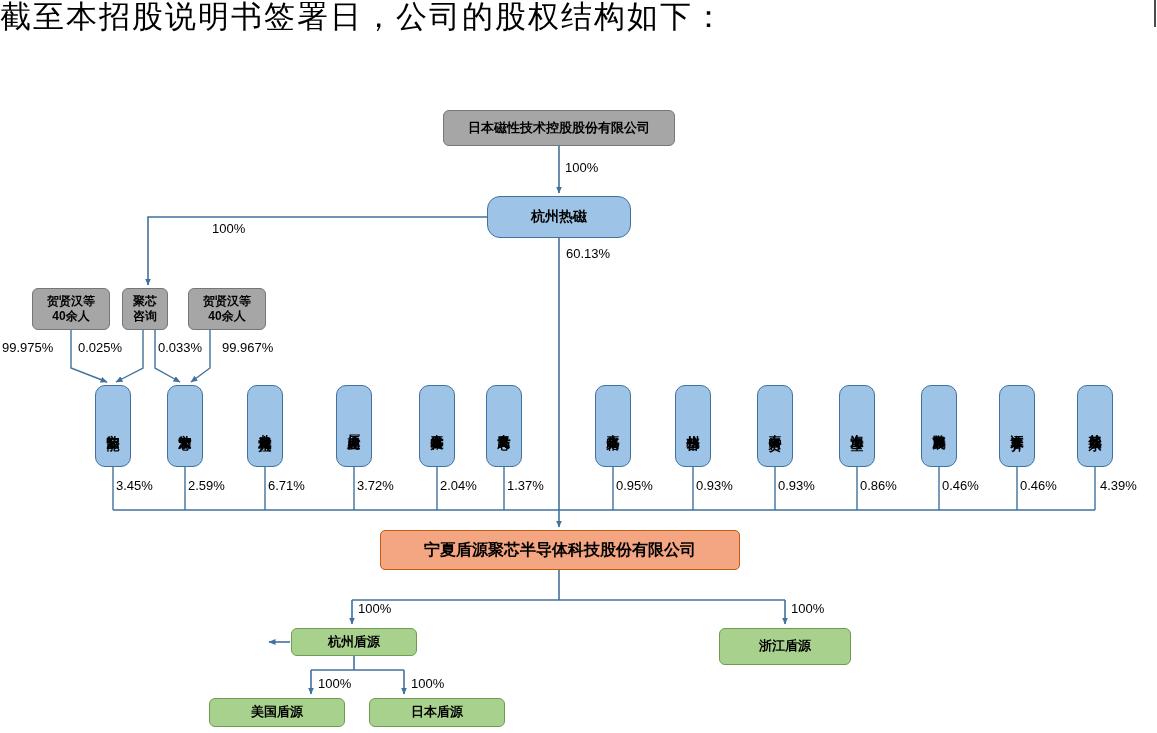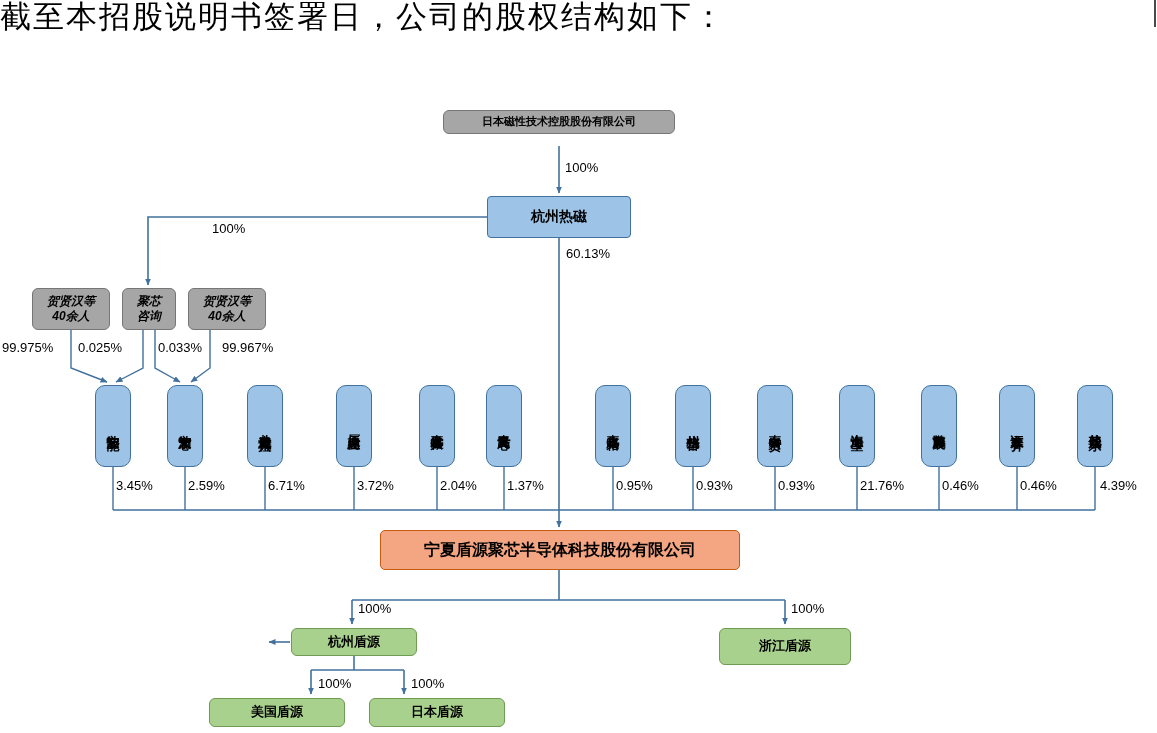--- a/index.html
+++ b/index.html
@@ -23,21 +23,21 @@
 
   .node {
     position:absolute; display:flex; align-items:center; justify-content:center;
     text-align:center; font-weight:bold; color:#000;
     border:1px solid; border-radius:6px; line-height:1.25;
   }
   .gray   { background:#a6a6a6; border-color:#767676; }
   .blue   { background:#9dc3e6; border-color:#41719c; }
   .orange { background:#f4a582; border-color:#c55a11; }
   .green  { background:#a9d18e; border-color:#6f9c52; }
-  .pre    { white-space:pre-line;font-style:italic; }
+  .pre    { white-space:pre-line; }
 
   .sh {
     top:385px; width:36px; height:82px; border-radius:10px;
     writing-mode:vertical-rl; text-orientation:upright;
     letter-spacing:1px; font-size:13px; line-height:1;
   }
 
   .pct {
     position:absolute; font-size:13px; font-weight:normal; color:#000; white-space:nowrap;
   }
@@ -93,33 +93,33 @@
       <line x1="352" y1="600" x2="352" y2="624" marker-end="url(#arrow)"></line>
       <line x1="785" y1="600" x2="785" y2="624" marker-end="url(#arrow)"></line>
       <line x1="290" y1="642" x2="269" y2="642" marker-end="url(#arrow)"></line>
       <line x1="354" y1="656" x2="354" y2="670"></line>
       <line x1="311" y1="670" x2="404" y2="670"></line>
       <line x1="311" y1="670" x2="311" y2="694" marker-end="url(#arrow)"></line>
       <line x1="404" y1="670" x2="404" y2="694" marker-end="url(#arrow)"></line>
     </g>
   </svg>
 
-  <div class="node gray" style="left:443px; top:110px; width:232px; height:24px; font-size:11px">日本磁性技术控股股份有限公司</div>
+  <div class="node gray" style="left:443px; top:110px; width:232px; height:36px; font-size:13px">日本磁性技术控股股份有限公司</div>
 
   <div class="pct" style="left:565px; top:160px">100%</div>
 
-  <div class="node blue" style="left:487px; top:196px; width:144px; height:42px; font-size:14px; border-radius:4px">杭州热磁</div>
+  <div class="node blue" style="left:487px; top:196px; width:144px; height:42px; font-size:14px; border-radius:13px">杭州热磁</div>
 
   <div class="pct" style="left:212px; top:221px">100%</div>
 
   <div class="pct" style="left:566px; top:246px">60.13%</div>
 
   <div class="node gray pre" style="left:32px; top:288px; width:78px; height:42px; font-size:12px">贺贤汉等
 40余人</div>
-  <div class="node gray pre" style="left:122px; top:288px; width:54px; height:42px; font-size:12px">聚芯
+  <div class="node gray pre" style="left:122px; top:288px; width:46px; height:42px; font-size:12px">聚芯
 咨询</div>
   <div class="node gray pre" style="left:188px; top:288px; width:78px; height:42px; font-size:12px">贺贤汉等
 40余人</div>
 
   <div class="pct" style="left:2px;   top:340px">99.975%</div>
   <div class="pct" style="left:78px;  top:340px">0.025%</div>
   <div class="pct" style="left:158px; top:340px">0.033%</div>
   <div class="pct" style="left:222px; top:340px">99.967%</div>
 
   <div class="node blue sh" style="left:95px">宁波知能</div>
@@ -138,21 +138,21 @@
 
   <div class="pct" style="left:116px;  top:478px">3.45%</div>
   <div class="pct" style="left:188px;  top:478px">2.59%</div>
   <div class="pct" style="left:268px;  top:478px">6.71%</div>
   <div class="pct" style="left:357px;  top:478px">3.72%</div>
   <div class="pct" style="left:440px;  top:478px">2.04%</div>
   <div class="pct" style="left:507px;  top:478px">1.37%</div>
   <div class="pct" style="left:616px;  top:478px">0.95%</div>
   <div class="pct" style="left:696px;  top:478px">0.93%</div>
   <div class="pct" style="left:778px;  top:478px">0.93%</div>
-  <div class="pct" style="left:860px;  top:478px">21.76%</div>
+  <div class="pct" style="left:860px;  top:478px">0.86%</div>
   <div class="pct" style="left:942px;  top:478px">0.46%</div>
   <div class="pct" style="left:1020px; top:478px">0.46%</div>
   <div class="pct" style="left:1100px; top:478px">4.39%</div>
 
   <div class="node orange" style="left:380px; top:530px; width:360px; height:40px; font-size:16px; border-radius:5px">宁夏盾源聚芯半导体科技股份有限公司</div>
 
   <div class="pct" style="left:358px; top:601px">100%</div>
   <div class="pct" style="left:791px; top:601px">100%</div>
 
   <div class="node green" style="left:291px; top:628px; width:126px; height:28px; font-size:13px">杭州盾源</div>

